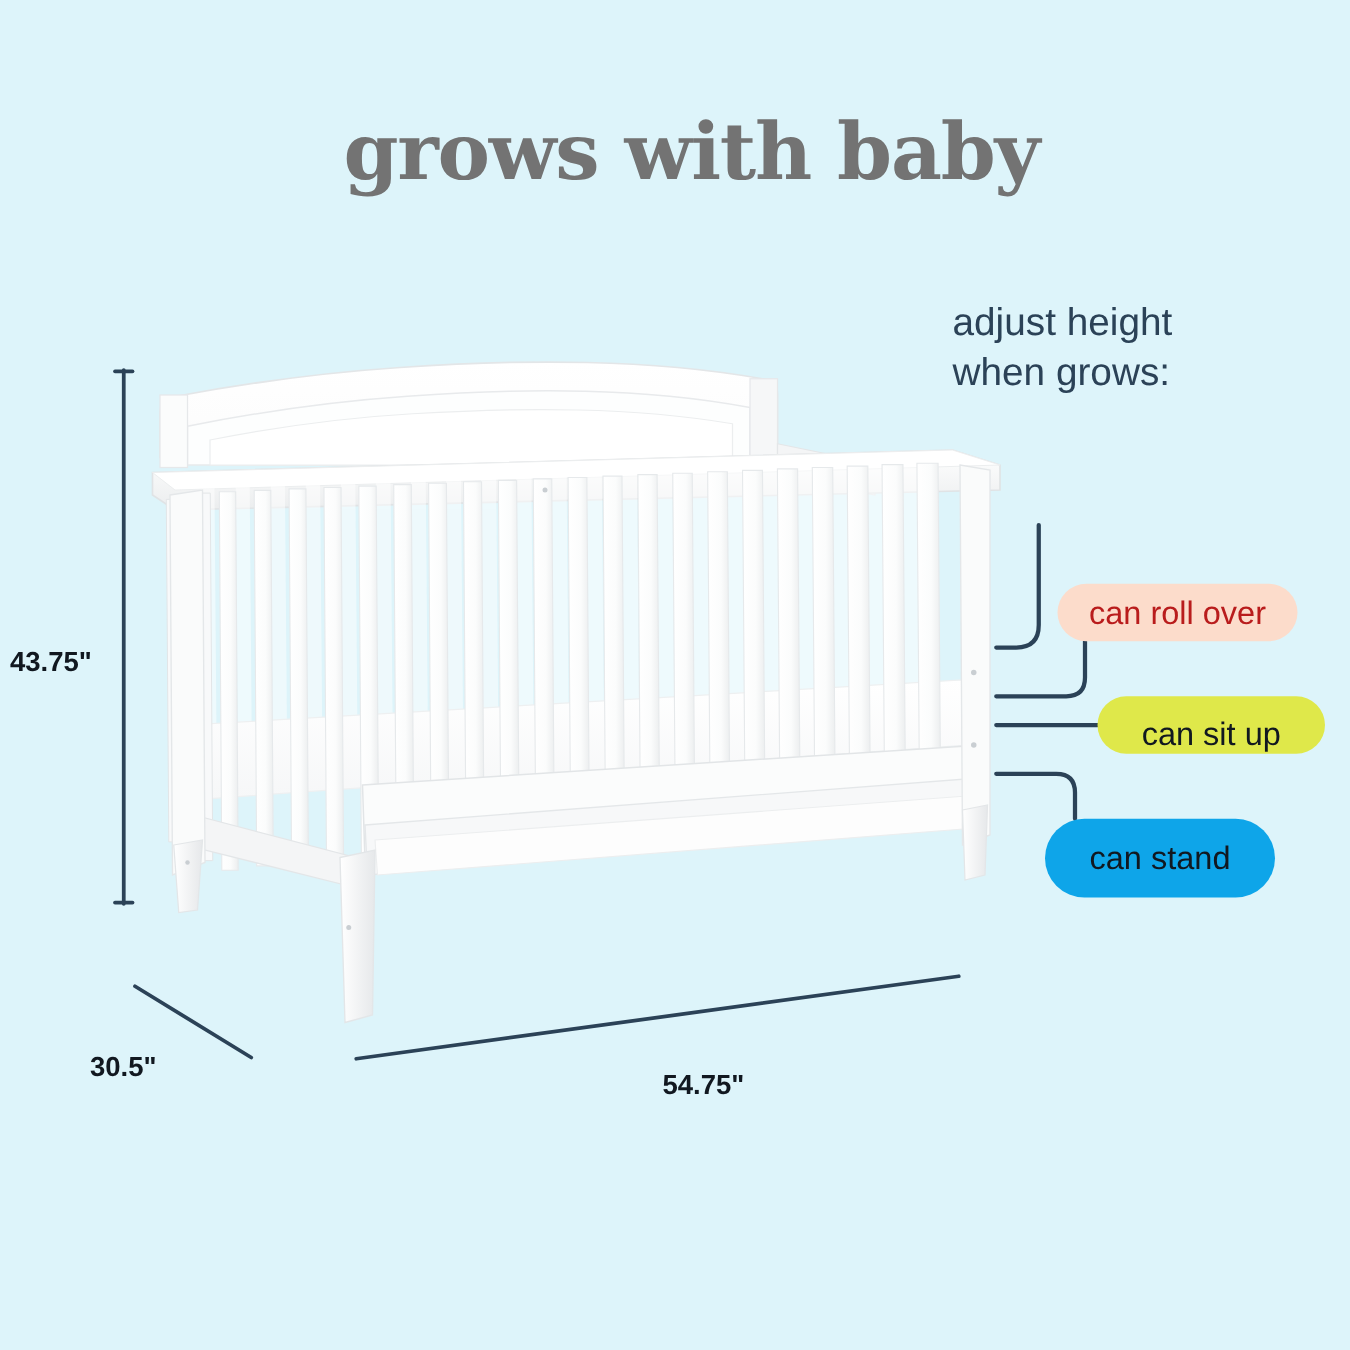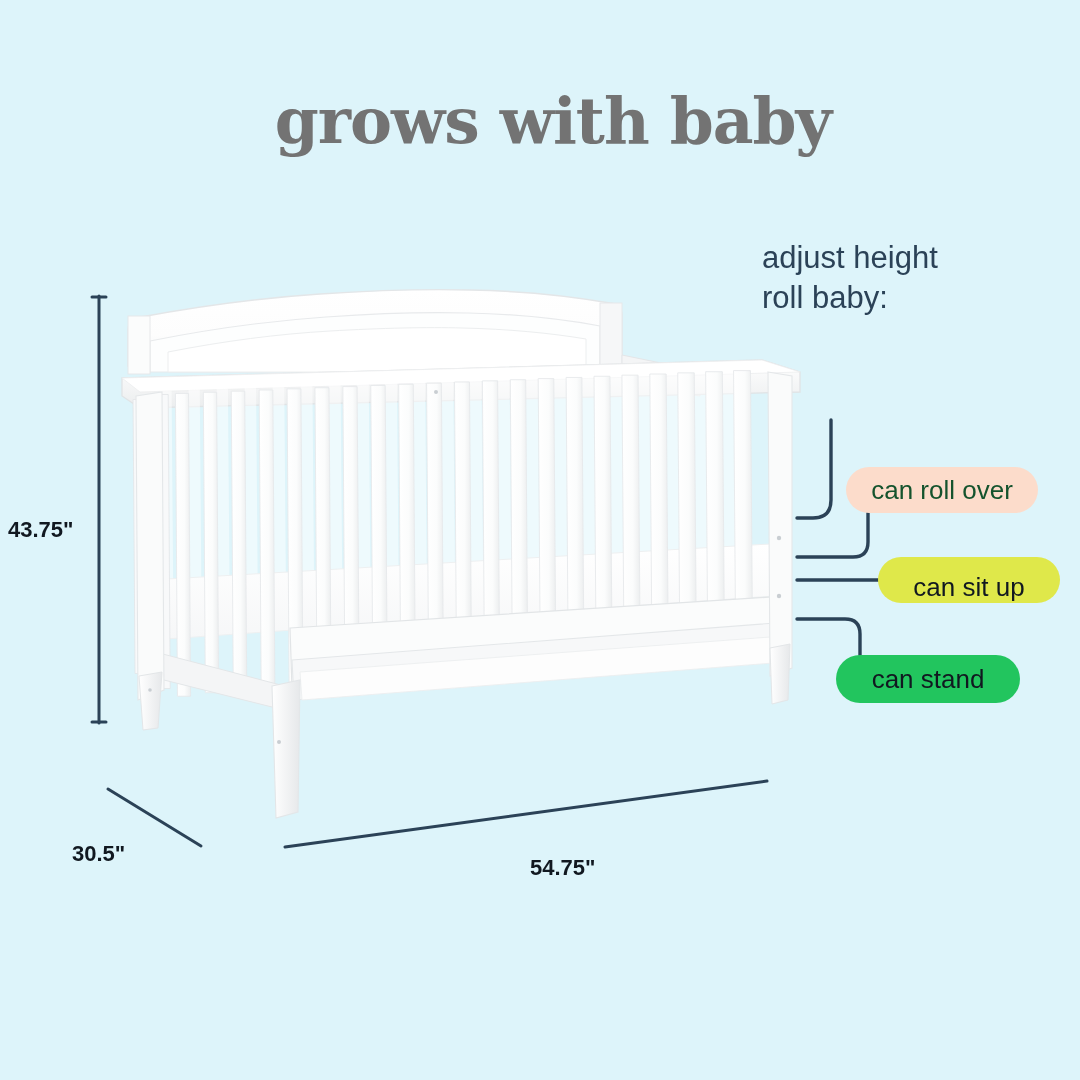--- a/index.html
+++ b/index.html
@@ -256,29 +256,29 @@
 
       <path d="M878,580 L797,580"></path>
 
       <path d="M860,655 L860,634 Q860,619 845,619 L797,619"></path>
     </g>
   </svg>
 
   <div id="title" style="color: #737373; padding-left: 13px;">grows with baby</div>
 
   <div id="adjust-heading" style="color: rgb(43, 66, 87);">adjust height
-roll baby:</div>
-
-  <div class="pill" id="pill-1" style="left: 846px; top: 467px; width: 192px; height: 46px; background: rgb(252, 220, 203); color: #14532d;">
+when grows:</div>
+
+  <div class="pill" id="pill-1" style="left: 846px; top: 467px; width: 192px; height: 46px; background: rgb(252, 220, 203); color: #b91c1c;">
     <span>can roll over</span>
   </div>
   <div class="pill" id="pill-2" style="left: 878px; top: 557px; width: 182px; height: 46px; background: rgb(223, 232, 74); color: rgb(17, 24, 32); align-items: flex-end;">
     <span>can sit up</span>
   </div>
-  <div class="pill" id="pill-3" style="left: 836px; top: 655px; width: 184px; height: 48px; background: #22c55e; color: rgb(17, 24, 32);">
+  <div class="pill" id="pill-3" style="left: 836px; top: 655px; width: 184px; height: 63px; background: #0ea5e9; color: rgb(17, 24, 32);">
     <span>can stand</span>
   </div>
 
   <div class="dim-label" id="dim-h-label">43.75"</div>
   <div class="dim-label" id="dim-d-label">30.5"</div>
   <div class="dim-label" id="dim-w-label">54.75"</div>
 
 </div>
 
 </body></html>

